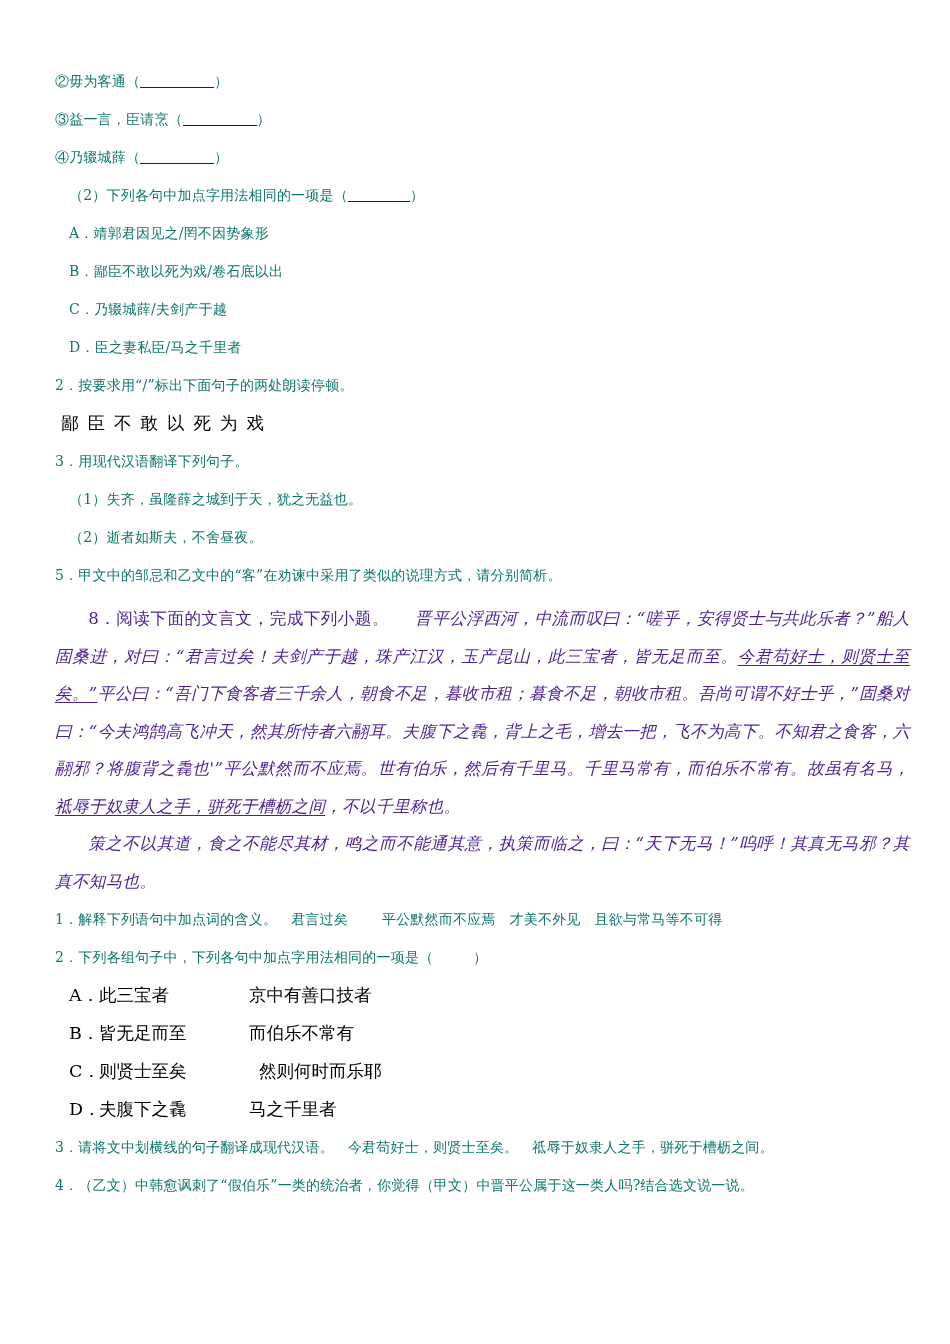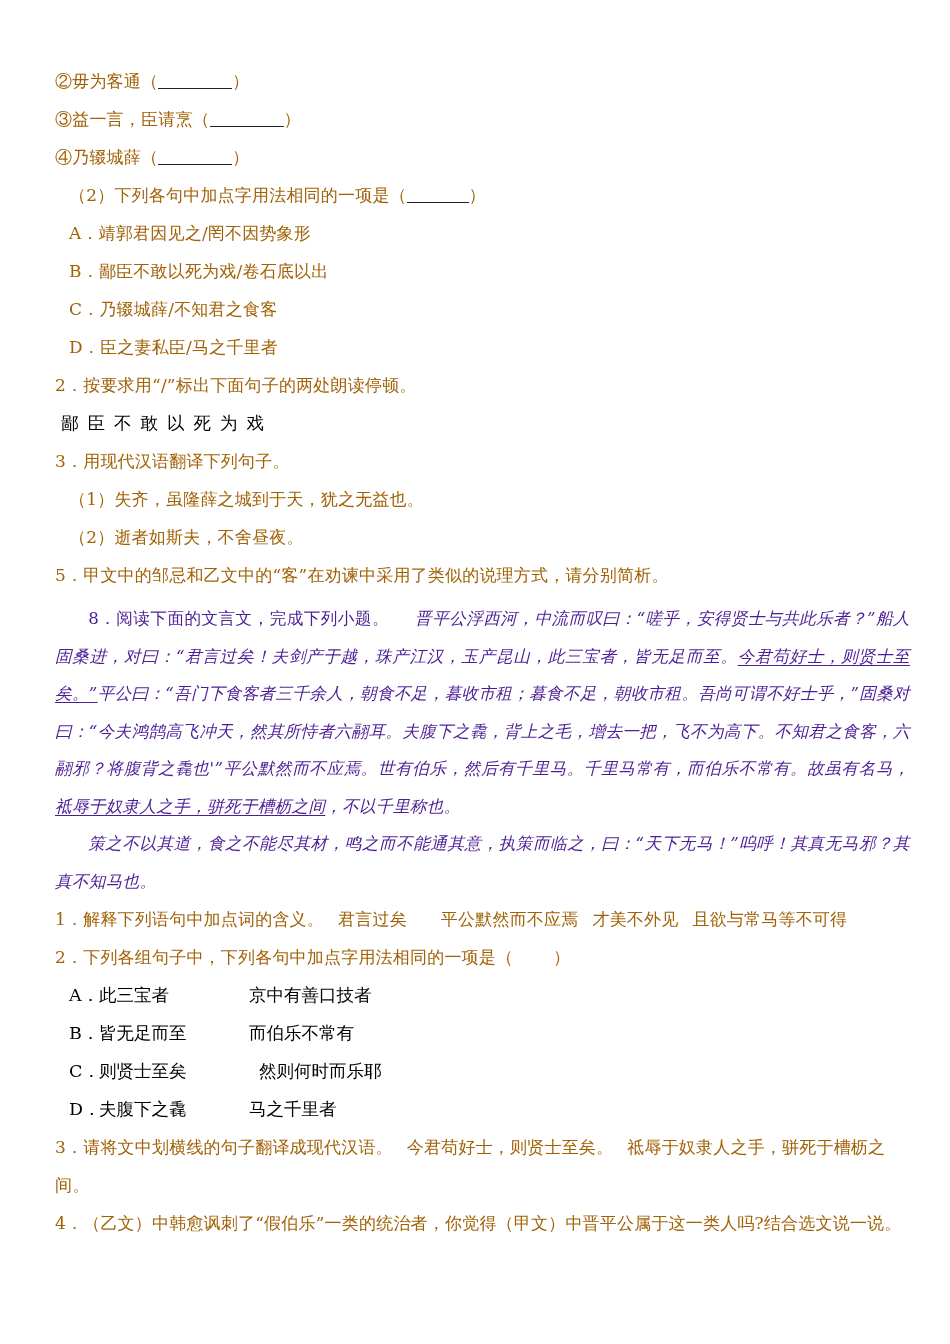--- a/index.html
+++ b/index.html
@@ -24,25 +24,25 @@
   }
   .body-col {
     position: absolute;
     left: 55px;
     top: 62px;
     width: 855px;
   }
 
   
   .q-line {
-    font-size: 17px;
+    font-size: 14px;
     line-height: 38px;
     letter-spacing: 0.2px;
     white-space: pre-wrap;
-    color: #a16207;
+    color: #0f766e;
   }
   .q-line.indent1 { padding-left: 14px; }
   .u-blank {
     display: inline-block;
     border-bottom: 1px solid #222;
     vertical-align: -2px;
   }
   .u-blank.w1 { width: 74px; }
   .u-blank.w2 { width: 62px; }
   .u-blank.w3 { width: 40px; }
@@ -103,21 +103,21 @@
     <div class="q-line"><span>②</span><span>毋为客通（</span><span class="u-blank w1"></span><span>）</span></div>
 
     <div class="q-line"><span>③</span><span>益一言，臣请烹（</span><span class="u-blank w1"></span><span>）</span></div>
 
     <div class="q-line"><span>④</span><span>乃辍城薛（</span><span class="u-blank w1"></span><span>）</span></div>
 
     <div class="q-line indent1"><span>（2）下列各句中加点字用法相同的一项是（</span><span class="u-blank w2"></span><span>）</span></div>
 
     <div class="q-line indent1"><span>A．</span><span>靖郭君因见之/罔不因势象形</span></div>
     <div class="q-line indent1"><span>B．</span><span>鄙臣不敢以死为戏/卷石底以出</span></div>
-    <div class="q-line indent1"><span>C．</span><span>乃辍城薛/不知君之食客</span></div>
+    <div class="q-line indent1"><span>C．</span><span>乃辍城薛/夫剑产于越</span></div>
     <div class="q-line indent1"><span>D．</span><span>臣之妻私臣/马之千里者</span></div>
 
     <div class="q-line">2．按要求用“/”标出下面句子的两处朗读停顿。</div>
     <div class="spaced">鄙臣不敢以死为戏</div>
 
     <div class="q-line">3．用现代汉语翻译下列句子。</div>
     <div class="q-line indent1">（1）失齐，虽隆薛之城到于天，犹之无益也。</div>
     <div class="q-line indent1">（2）逝者如斯夫，不舍昼夜。</div>
 
     <div class="q-line">5．甲文中的邹忌和乙文中的“客”在劝谏中采用了类似的说理方式，请分别简析。</div>

